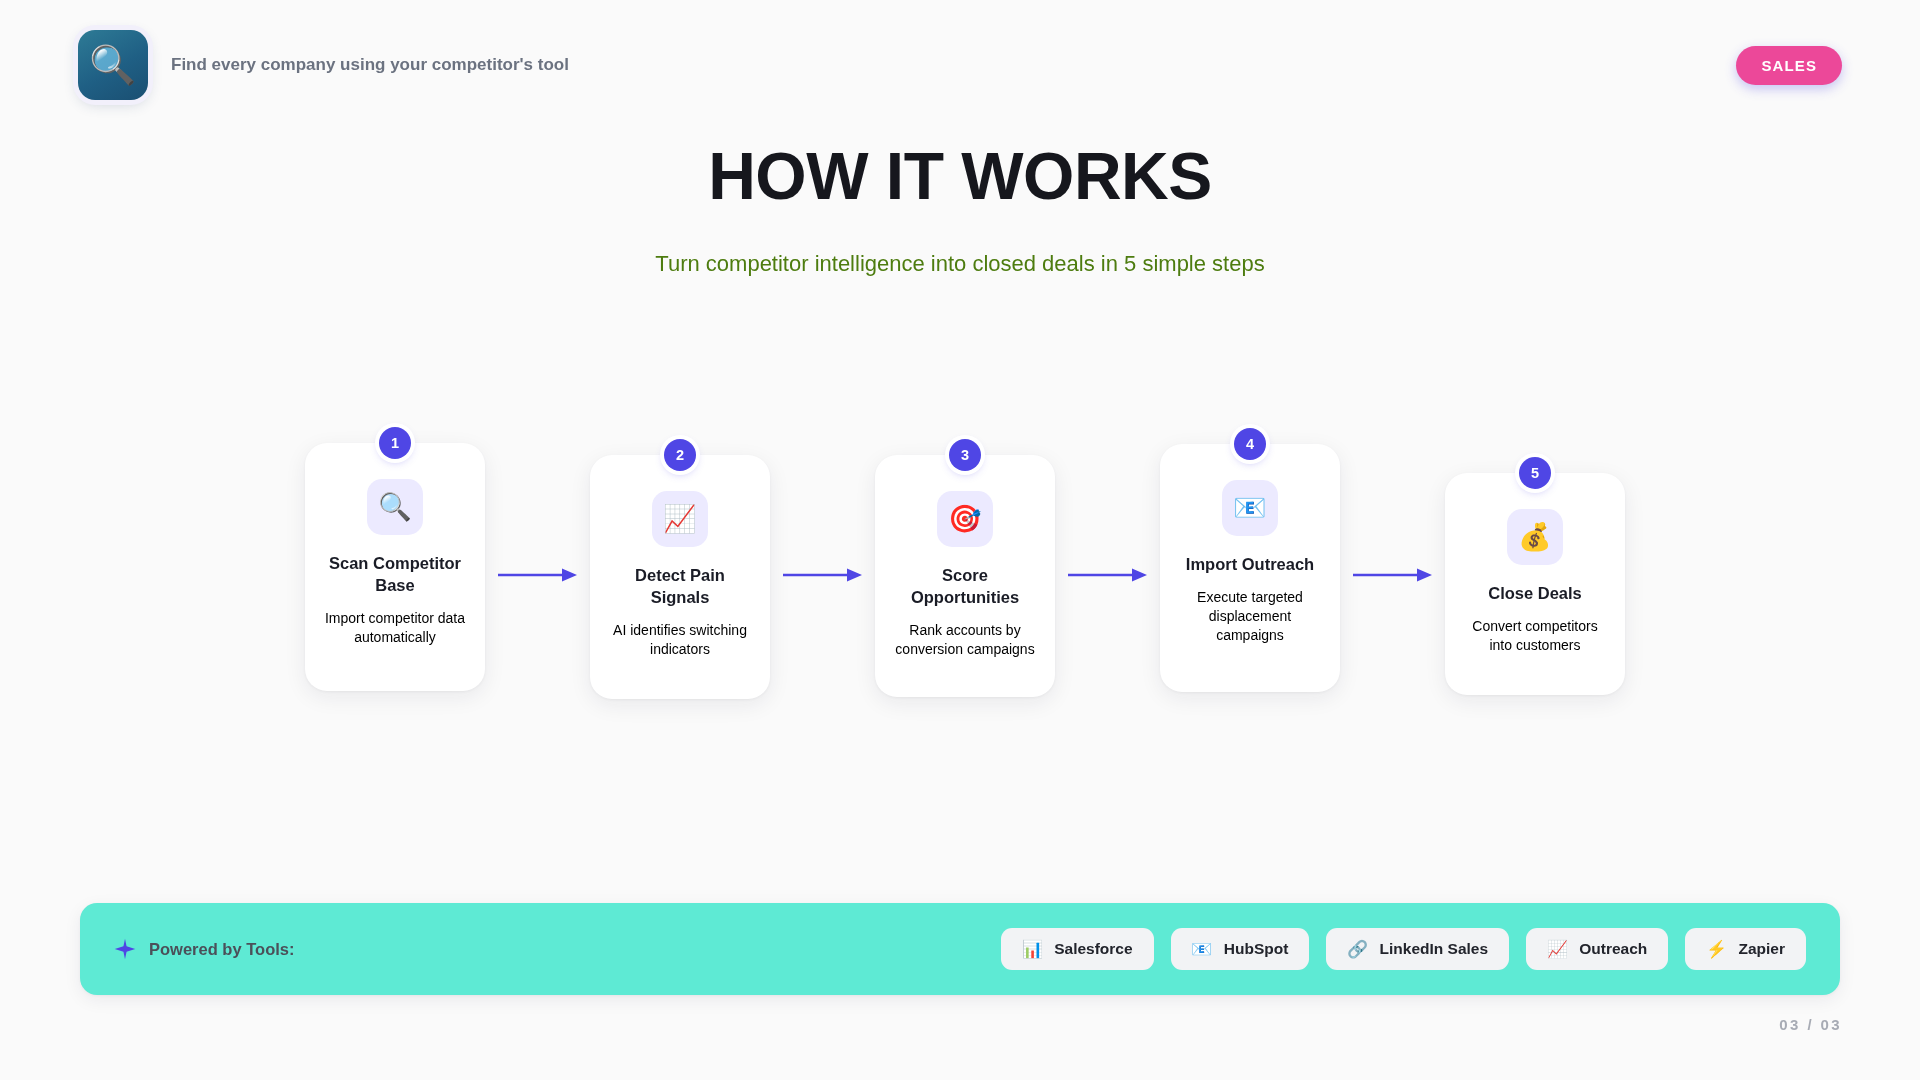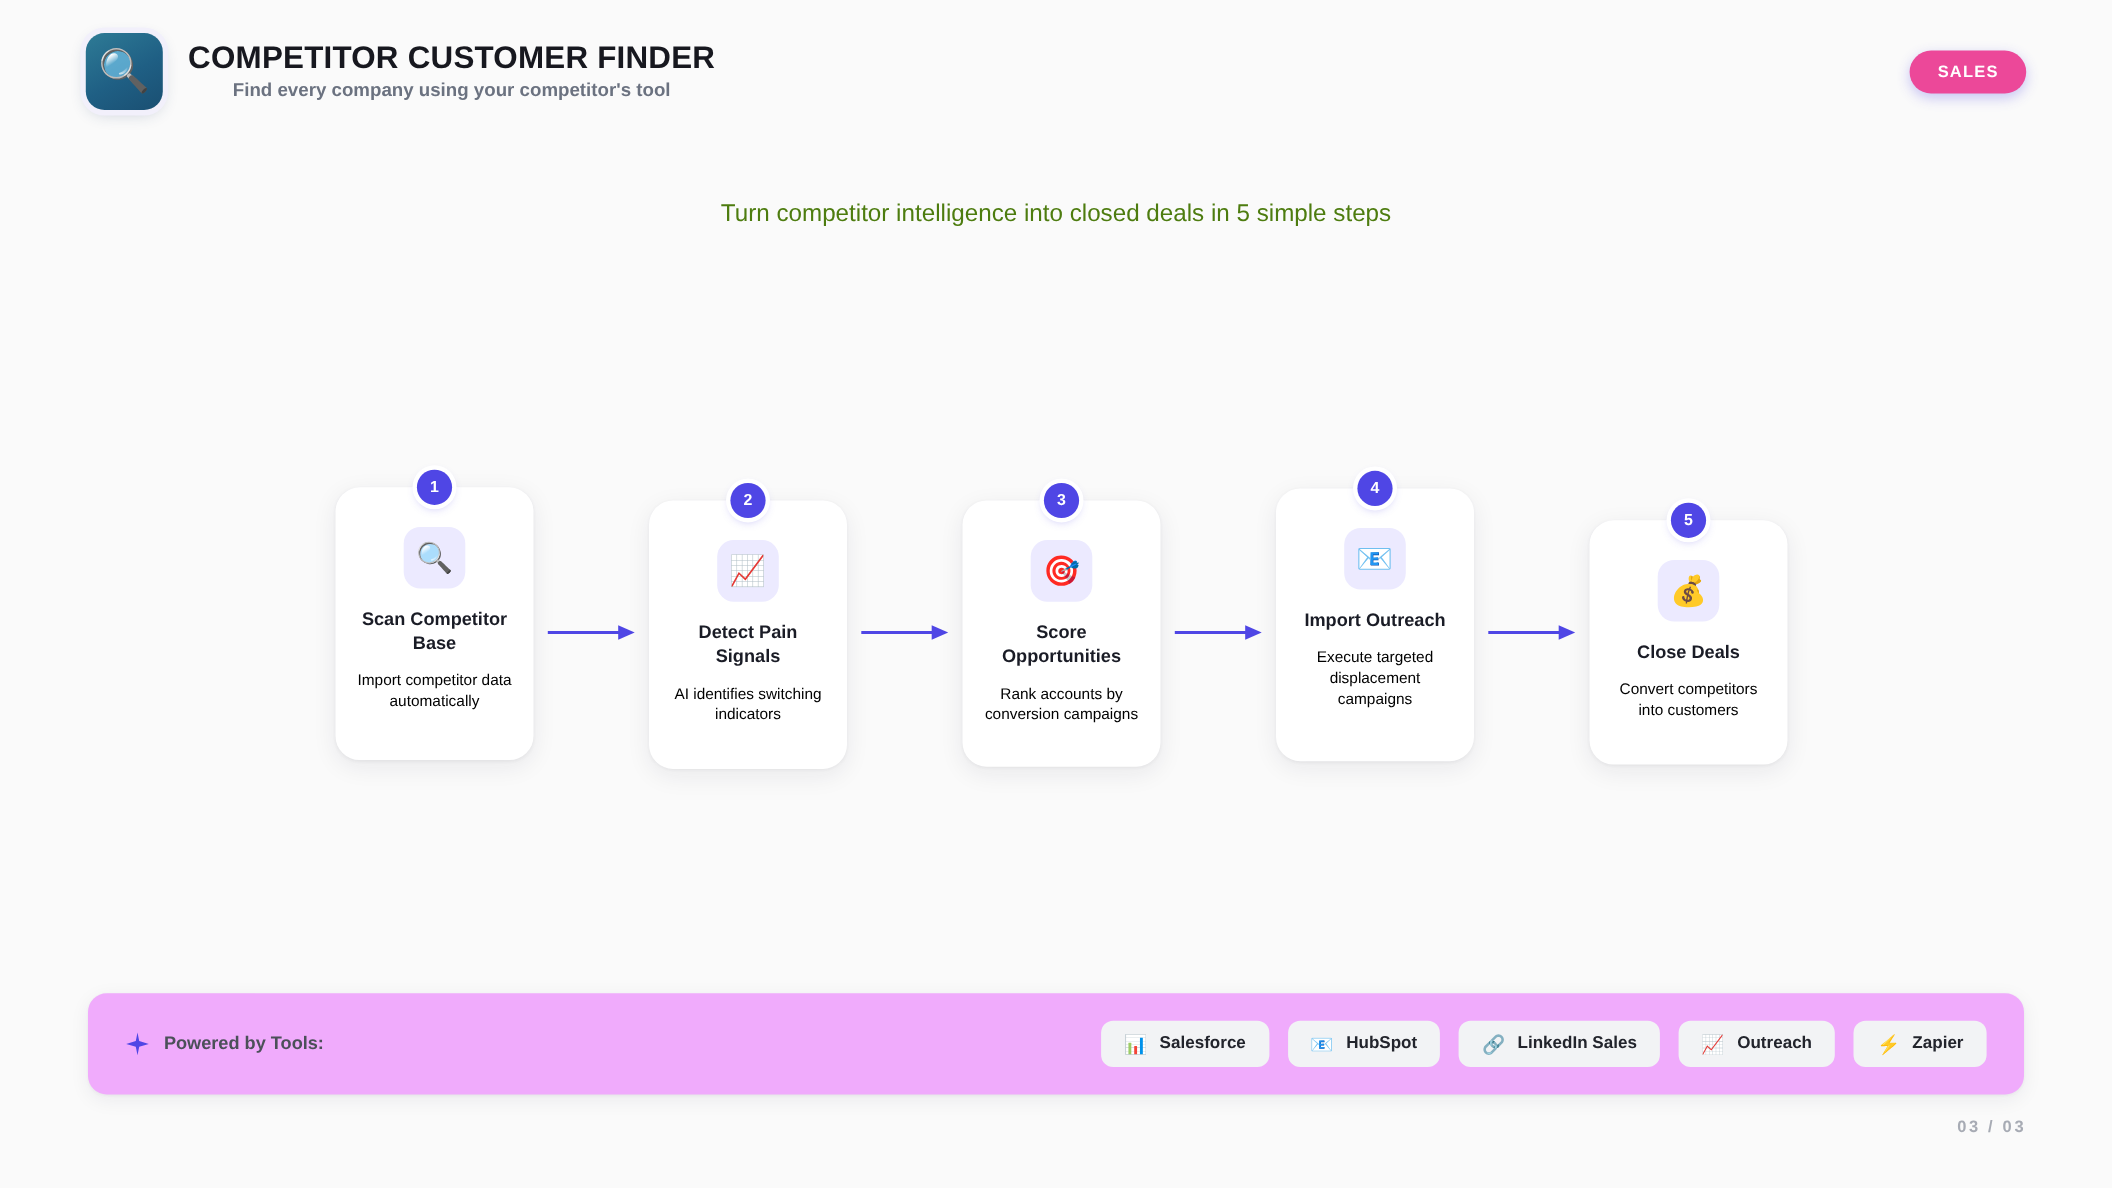--- a/index.html
+++ b/index.html
@@ -182,21 +182,21 @@
 
   .connector svg { display: block; overflow: visible; }
 
   
   .tools-bar {
     position: absolute;
     left: 80px;
     top: 903px;
     width: 1760px;
     height: 92px;
-    background: #f0abfc;
+    background: #5eead4;
     border-radius: 17px;
     display: flex;
     align-items: center;
     padding: 0 34px;
     box-shadow: 0 5px 18px rgba(30,32,60,0.065), 0 1px 3px rgba(30,32,60,0.045);
   }
 
   .powered {
     display: flex;
     align-items: center;
@@ -246,28 +246,28 @@
 </style>
 </head>
 <body>
 
 <div class="header">
   <div class="brand">
     <div class="logo-tile">
       <span>🔍</span>
     </div>
     <div class="brand-text">
-      <div class="brand-title">COMPETITOR CUSTOMER FINDER</div>
       <div class="brand-sub">Find every company using your competitor's tool</div>
     </div>
   </div>
   <div class="sales-badge">SALES</div>
 </div>
 
 <div class="title-block">
+  <div class="main-title">HOW IT WORKS</div>
   <div class="main-sub">Turn competitor intelligence into closed deals in 5 simple steps</div>
 </div>
 
 <div class="flow">
 
   <div class="step s1">
     <div class="step-badge">1</div>
     <div class="step-icon">
       <span>🔍</span>
     </div>

